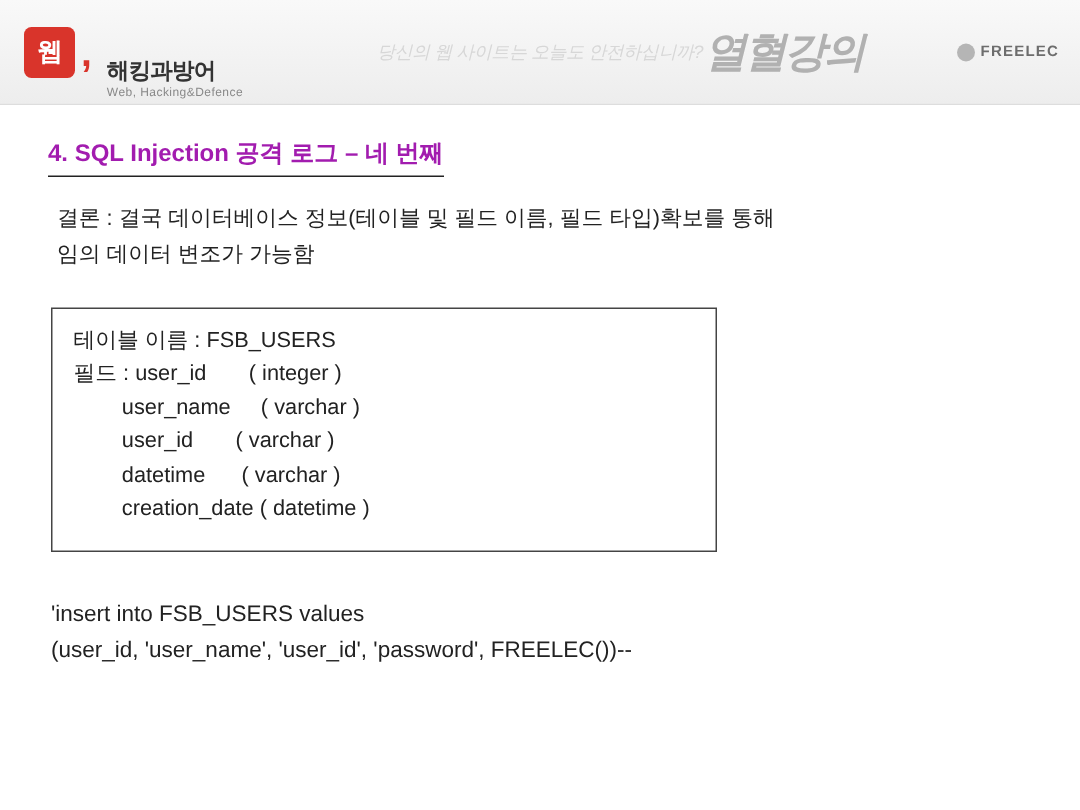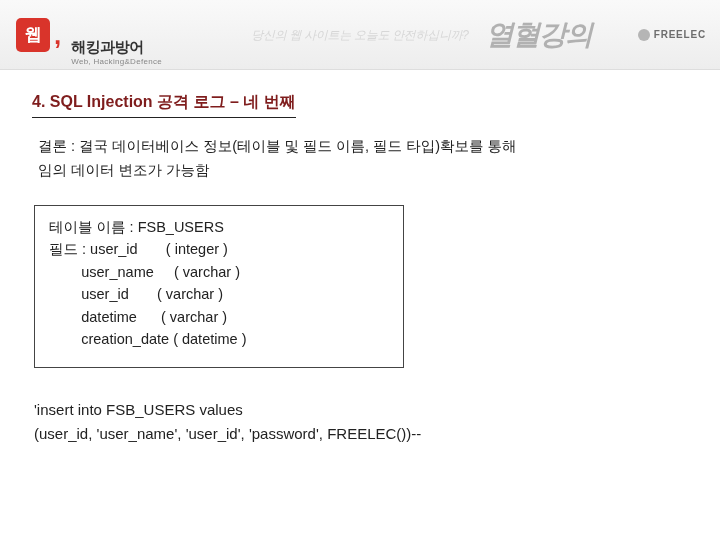--- a/index.html
+++ b/index.html
@@ -69,21 +69,21 @@
     font-style: italic;
     letter-spacing: -0.3px;
   }
   .right-brand-group {
     position: absolute;
     right: 14px;
     top: 50%;
     transform: translateY(-50%);
     display: flex;
     align-items: center;
-    gap: 12px;
+    gap: 28px;
   }
   .calligraphy {
     font-family: "Segoe Script", "Brush Script MT", cursive;
     font-size: 28px;
     color: #a6a6a6;
     font-style: italic;
     font-weight: 600;
     letter-spacing: -1.5px;
     opacity: 0.85;
     white-space: nowrap;
@@ -103,38 +103,38 @@
     height: 12px;
     border-radius: 50%;
     background: #b5b5b5;
   }
   .lecture-body {
     padding: 22px 32px 0 32px;
   }
   .section-title {
     font-size: 16px;
     font-weight: 800;
-    color: #7f1d1d;
+    color: #a21caf;
     border-bottom: 1.5px solid #222;
     padding-bottom: 4px;
     margin-bottom: 16px;
     display: inline-block;
   }
   .underline-wrap { border-bottom: 1px solid transparent; }
   .conclusion {
     font-size: 14.5px;
     color: #222;
     line-height: 1.65;
     margin: 0 6px 22px 6px;
   }
   .schema-box {
     border: 1.3px solid #444;
     padding: 10px 14px 16px 14px;
     margin: 0 0 30px 2px;
-    width: 370px;
+    width: 444px;
     font-size: 14.5px;
     color: #222;
     line-height: 1.55;
   }
   .schema-row { white-space: pre; }
   .sql-text {
     font-size: 15px;
     color: #222;
     line-height: 1.6;
     margin-left: 2px;

